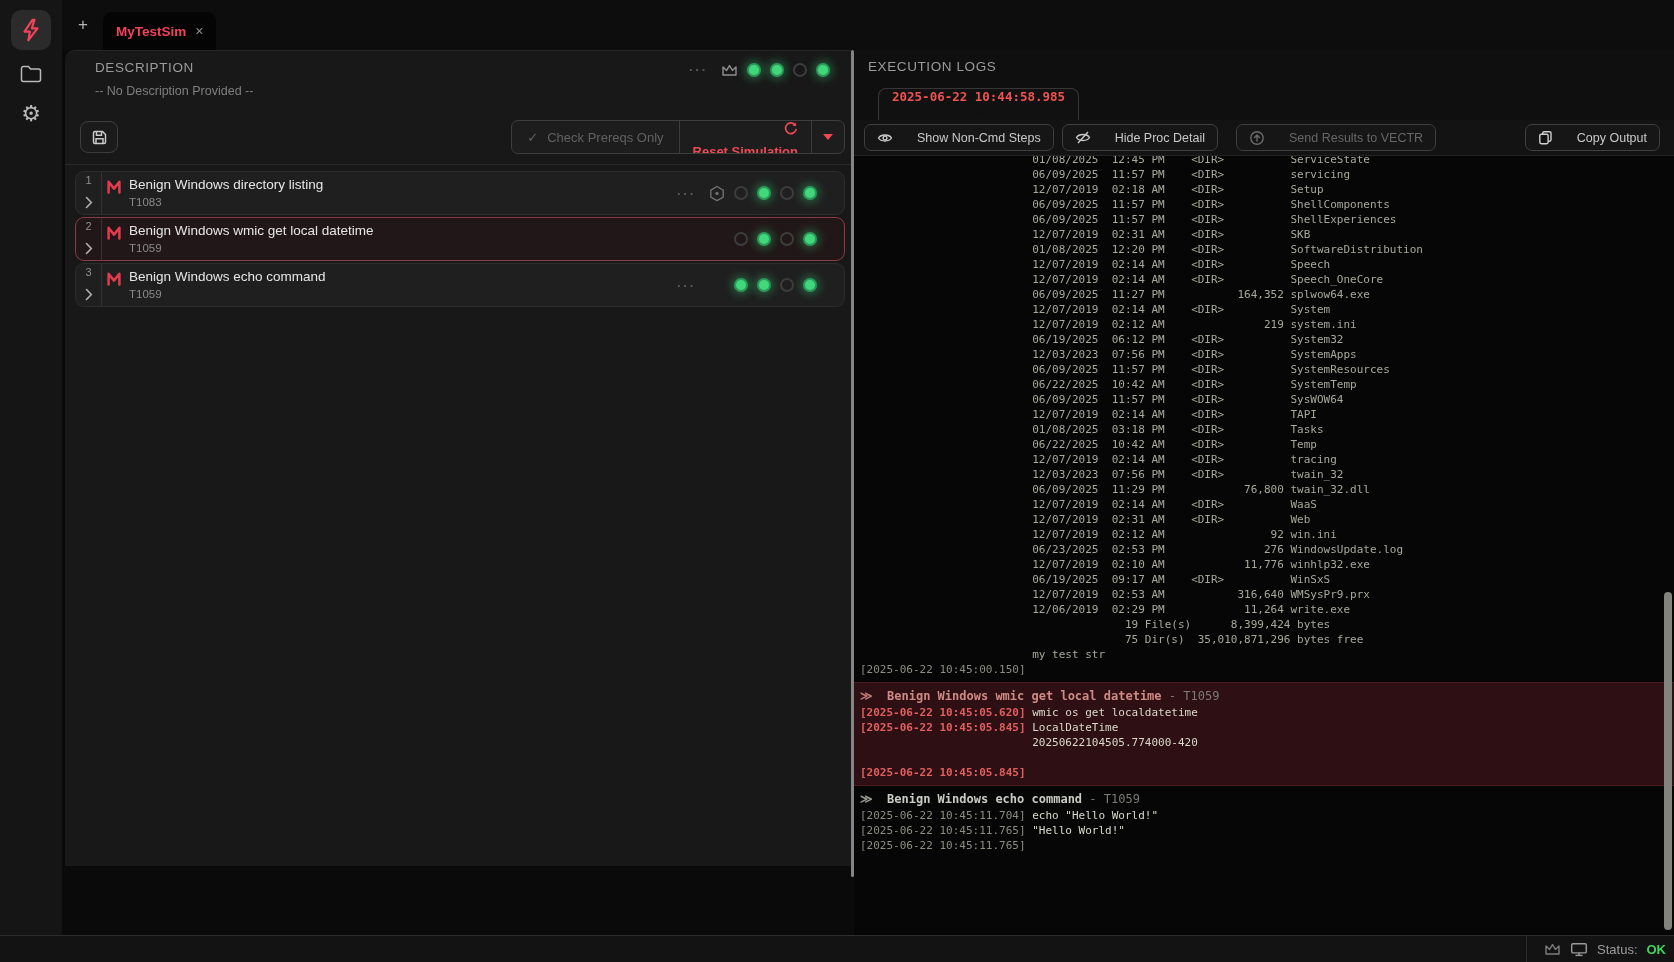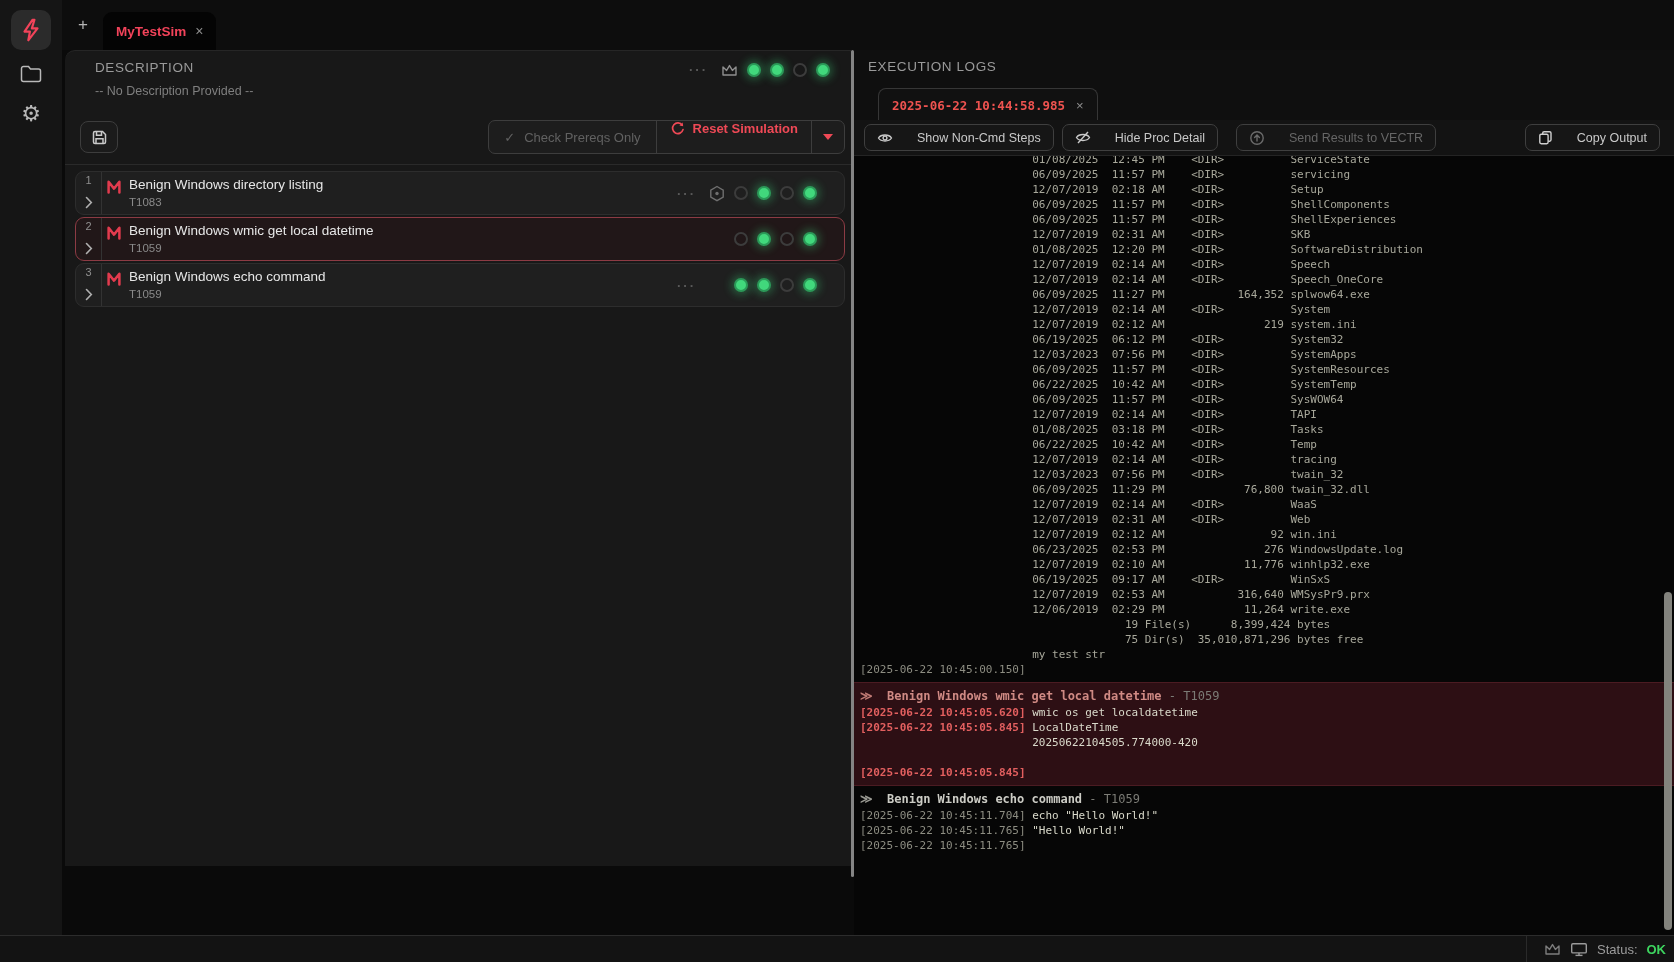--- a/index.html
+++ b/index.html
@@ -31,22 +31,22 @@
   .dot.on  { background:#41d87c; border:2px solid rgba(42,150,86,.95);
              box-shadow:0 0 9px 3px rgba(62,216,124,.33); }
   .dot.off { border:2px solid #3c3c3c; }
   .desc-body { position:absolute; left:30px; top:33px; color:#7f7f7f; font-size:12.5px; }
   .save-btn { position:absolute; left:15px; top:70px; width:38px; height:32px; border:1px solid #3d3d3d;
               border-radius:8px; display:flex; align-items:center; justify-content:center; background:#1b1b1b; }
   .action-group { position:absolute; right:6px; top:69px; height:34px; display:flex; align-items:stretch;
                   border:1px solid #3d3d3d; border-radius:7px; background:#1d1d1d; overflow:hidden; }
   .btn-prereqs { display:flex; align-items:center; gap:9px; padding:0 15px; color:#616161;
                  font-size:13px; border-right:1px solid #3d3d3d; }
-  .btn-reset { display:flex; align-items:flex-start; gap:8px; padding:0 13px; color:#ef4956;
-               font-weight:700; font-size:13px; }
+  .btn-reset { display:flex; align-items:flex-end; gap:8px; padding:0 13px; color:#ef4956;
+               font-weight:700; font-size:13px;flex-direction:column; }
   .btn-caret { display:flex; align-items:center; justify-content:center; padding:0 11px; border-left:1px solid #3d3d3d; }
   .caret { width:0; height:0; border-left:5px solid transparent; border-right:5px solid transparent;
            border-top:6px solid #ef4956; }
   .hrule { position:absolute; left:0; right:0; top:113px; height:1px; background:#2a2a2a; }
 
   .steps { position:absolute; left:10px; top:120px; width:770px; display:flex; flex-direction:column; gap:2px; }
   .step { height:44px; background:#1f1f1f; border:1px solid #2d2d2d; border-radius:9px; position:relative; }
   .step.active { background:#211718; border:1px solid #8c3b44; }
   .numcol { position:absolute; left:0; top:0; bottom:0; width:26px; border-right:1px solid #333;
             display:flex; flex-direction:column; align-items:center; justify-content:space-between; padding:2px 0 5px; }
@@ -59,21 +59,21 @@
 
   
   .splitter { position:absolute; left:851px; top:50px; width:3px; height:827px; background:#848484; border-radius:2px; }
 
   
   .right-panel { position:absolute; left:854px; top:50px; width:820px; height:885px; background:#0f0f0f; }
   .rp-title { position:absolute; left:14px; top:9px; color:#9a9a9a; font-size:13.5px; letter-spacing:.6px; }
   .log-tab { position:absolute; left:24px; top:38px; height:33px; background:#111;
              border:1px solid #363636; border-bottom:none; border-radius:8px 8px 0 0;
              display:flex; align-items:center; gap:11px; padding:0 13px;
-             font-family:"DejaVu Sans Mono", monospace; font-size:12.5px; }
+             font-family:"DejaVu Sans Mono", monospace; font-size:12.5px;flex-direction:column; }
   .log-tab .t { color:#ef5350; font-weight:700; }
   .log-tab .x { color:#8e8e8e; font-family:"Liberation Sans",sans-serif; font-size:13px; }
   .log-toolbar { position:absolute; left:0; right:0; top:70px; height:36px; background:#131313;
                  border-bottom:1px solid #242424; display:flex; align-items:center; padding:0 14px 0 10px; gap:8px; }
   .tb-btn { height:27px; display:flex; align-items:center; gap:24px; padding:0 12px;
             border:1px solid #3f3f3f; border-radius:7px; color:#c9c9c9; font-size:12.5px; background:#161616; }
   .tb-btn.disabled { color:#666; }
   .tb-btn.vectr { margin-left:10px; }
   .tb-spacer { flex:1; }
 

